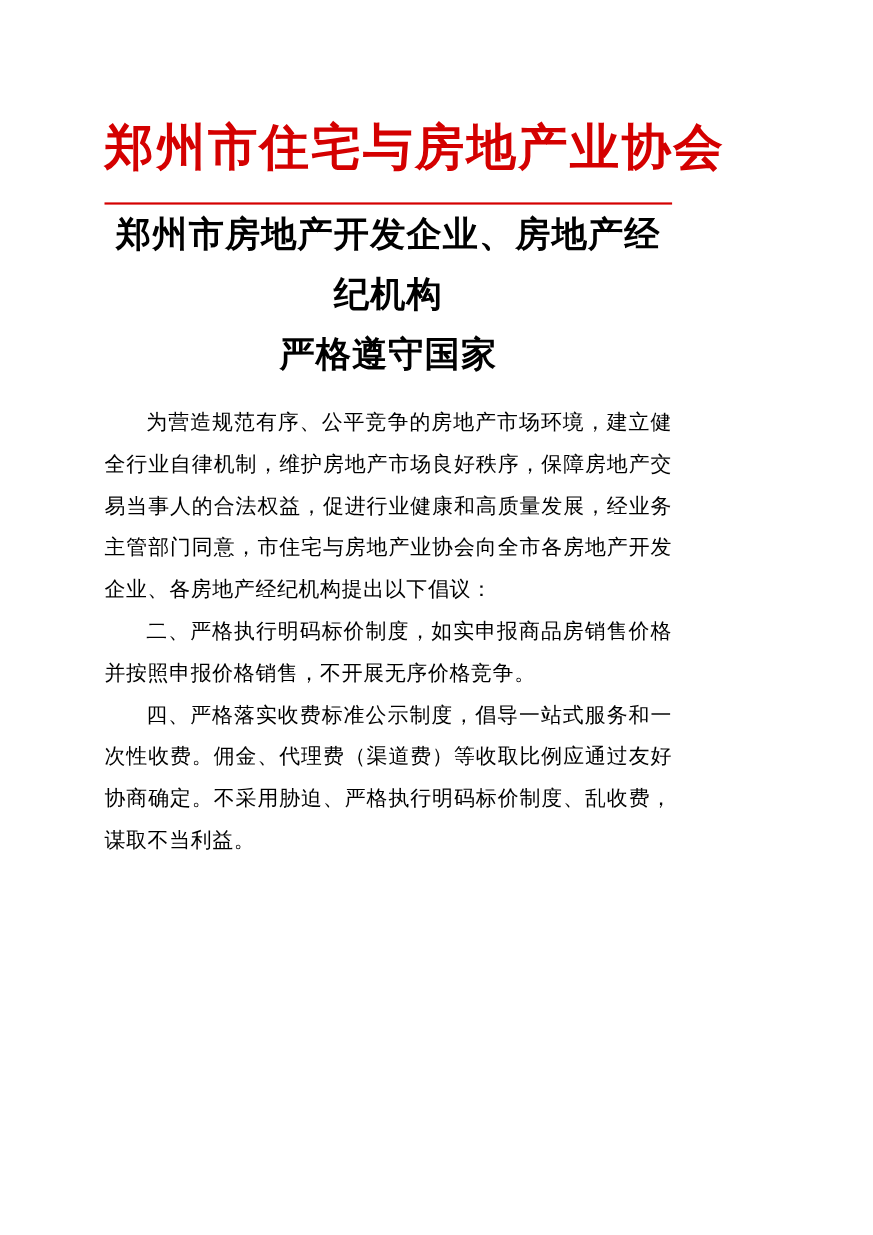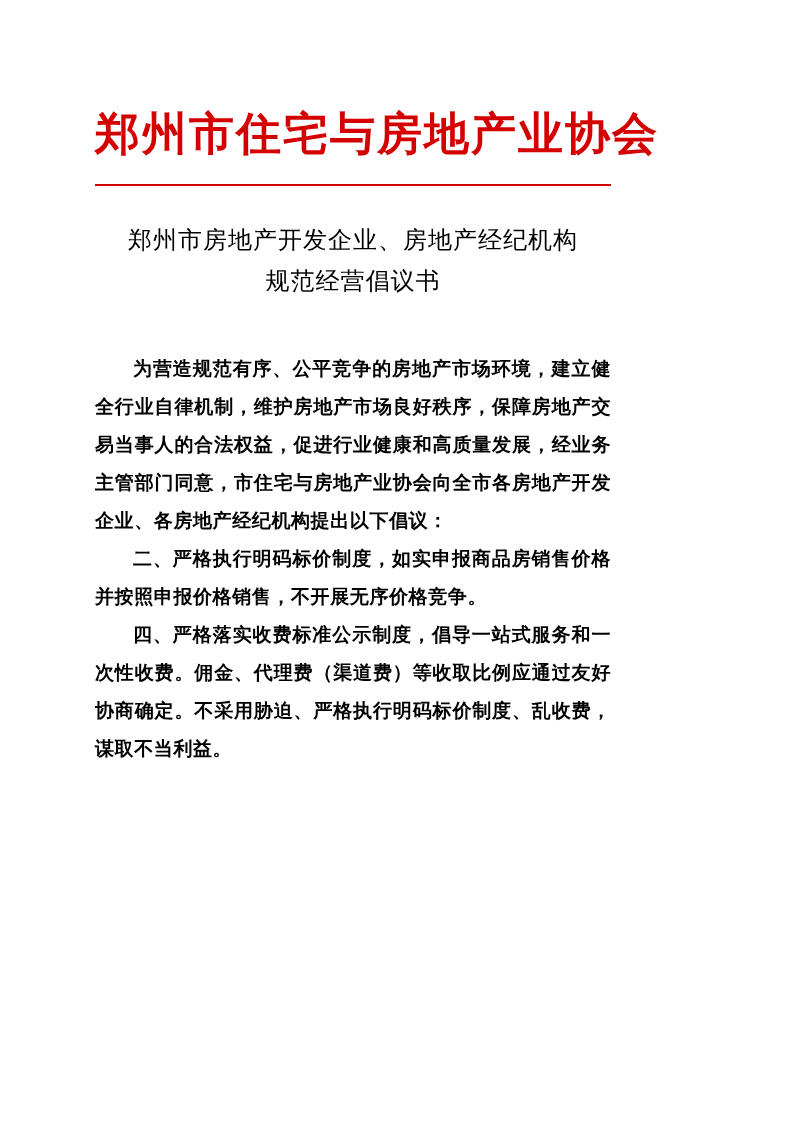--- a/index.html
+++ b/index.html
@@ -36,56 +36,54 @@
     white-space: nowrap;
   }
   .letterhead-rule {
     margin-top: 24px;
     height: 2px;
     background: #d40000;
     width: 100%;
   }
   .doc-title {
     text-align: center;
-    margin-top: 34px;
-    font-size: 24px;
-    font-weight: normal;
+    font-size: 32px;
+    font-weight: bold;
     line-height: 1.7;
     letter-spacing: 1px;
   }
   .doc-title .line {
     display: block;
   }
   .body-text {
-    margin-top: 48px;
+    margin-top: 16px;
     font-size: 19px;
     line-height: 2.0;
     text-align: justify;
     text-justify: inter-ideograph;
     letter-spacing: 0.6px;
-    font-weight: bold;
   }
   .para {
     text-indent: 2em;
     margin: 0;
   }
 </style>
 </head>
 <body>
 
 <div class="page">
 
   <div class="letterhead">
     <div class="letterhead-title">郑州市住宅与房地产业协会</div>
     <div class="letterhead-rule"></div>
   </div>
 
   <div class="doc-title">
     <span class="line">郑州市房地产开发企业、房地产经纪机构</span>
-    <span class="line">规范经营倡议书</span>
+    <span class="line">严格遵守国家</span>
   </div>
 
   <div class="body-text">
     <p class="para">为营造规范有序、公平竞争的房地产市场环境，建立健全行业自律机制，维护房地产市场良好秩序，保障房地产交易当事人的合法权益，促进行业健康和高质量发展，经业务主管部门同意，市住宅与房地产业协会向全市各房地产开发企业、各房地产经纪机构提出以下倡议：</p>
     <p class="para">二、严格执行明码标价制度，如实申报商品房销售价格并按照申报价格销售，不开展无序价格竞争。</p>
     <p class="para">四、严格落实收费标准公示制度，倡导一站式服务和一次性收费。佣金、代理费（渠道费）等收取比例应通过友好协商确定。不采用胁迫、严格执行明码标价制度、乱收费，谋取不当利益。</p>
   </div>
 
 </div>
 

